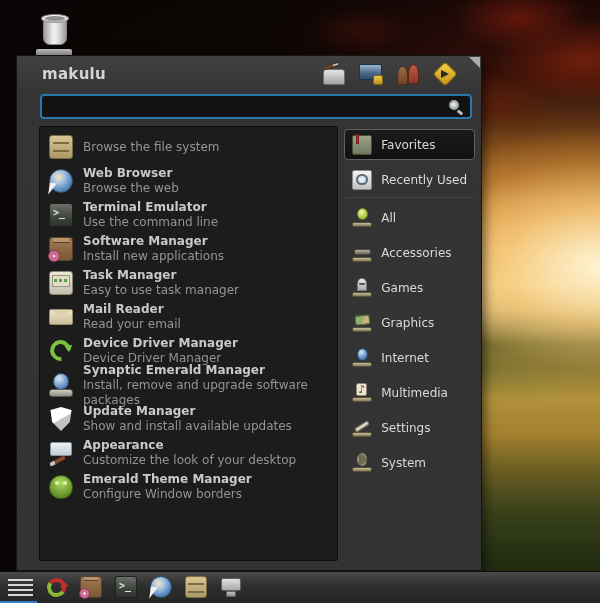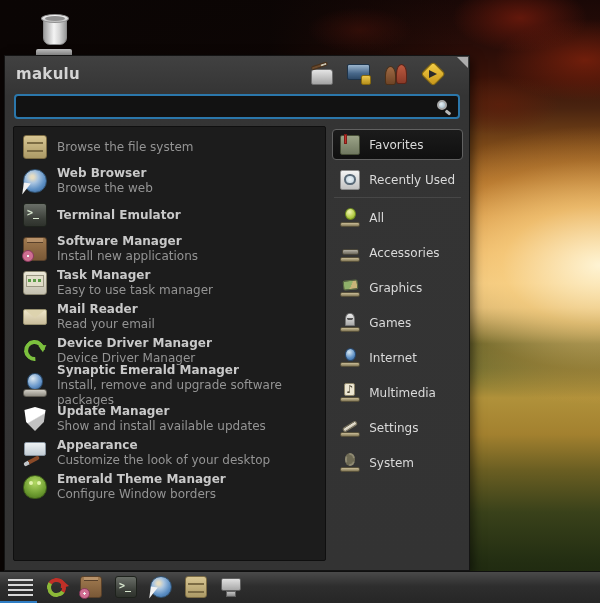--- a/index.html
+++ b/index.html
@@ -25,23 +25,23 @@
     border:1px solid #8a8a8a;border-radius:4px 4px 7px 7px;}
   .trash::before{content:"";position:absolute;left:-3px;right:-3px;top:-4px;height:9px;
     border-radius:50%;background:linear-gradient(180deg,#fbfbfb,#bdbdbd);
     border:1px solid #909090;box-sizing:border-box;}
   .trash::after{content:"";position:absolute;left:1px;right:1px;top:-2px;height:5px;
     border-radius:50%;background:#8f8f8f;}
   .trash-shelf{position:absolute;left:36px;top:49px;width:36px;height:7px;
     background:linear-gradient(180deg,#bcbcbc,#8a8a8a);border-radius:2px 2px 0 0;}
 
   
-  .menu{position:absolute;left:4px;top:55px;width:466px;height:516px;box-sizing:border-box;
+  .menu{position:absolute;left:16px;top:55px;width:466px;height:516px;box-sizing:border-box;
     background:linear-gradient(180deg,#414141,#343434 40px,#333333);
-    border:1px solid #141414;box-shadow:3px 4px 10px rgba(0,0,0,.55);}
+    border:1px solid #141414;box-shadow:3px 4px 10px rgba(0,0,0,.55);padding-left:14px;}
   .menu-header{position:relative;display:flex;align-items:center;height:36px;padding:0 16px 0 11px;}
   .menu-title{font-size:15px;font-weight:bold;color:#d4d4d4;letter-spacing:.3px;}
   .header-actions{margin-left:auto;display:flex;gap:13px;margin-right:8px;}
   .hbtn{display:inline-block;width:24px;height:24px;cursor:pointer;}
   .hbtn .ic{width:24px;height:24px;}
   .grip{position:absolute;top:1px;right:1px;width:0;height:0;
     border-top:11px solid #b9b9b9;border-left:11px solid transparent;opacity:.9;}
 
   .search-row{position:relative;margin:2px 9px 5px 9px;}
   .search-input{width:100%;box-sizing:border-box;height:25px;background:#121212;
@@ -234,20 +234,21 @@
             <div class="app-text">
               <div class="app-title">Web Browser</div>
               <div class="app-desc">Browse the web</div>
             </div>
           </div>
 
           <div class="app-row">
             <i class="ic ic-terminal"></i>
             <div class="app-text">
               <div class="app-title">Terminal Emulator</div>
+              <div class="app-desc">Use the command line</div>
             </div>
           </div>
 
           <div class="app-row">
             <i class="ic ic-software-manager"></i>
             <div class="app-text">
               <div class="app-title">Software Manager</div>
               <div class="app-desc">Install new applications</div>
             </div>
           </div>
@@ -325,27 +326,27 @@
             <i class="ic ic-all"></i>
             <span class="cat-label">All</span>
           </div>
 
           <div class="cat-row">
             <i class="ic ic-accessories"></i>
             <span class="cat-label">Accessories</span>
           </div>
 
           <div class="cat-row">
+            <i class="ic ic-games"></i>
+            <span class="cat-label">Games</span>
+          </div>
+
+          <div class="cat-row">
             <i class="ic ic-graphics"></i>
             <span class="cat-label">Graphics</span>
-          </div>
-
-          <div class="cat-row">
-            <i class="ic ic-games"></i>
-            <span class="cat-label">Games</span>
           </div>
 
           <div class="cat-row">
             <i class="ic ic-internet"></i>
             <span class="cat-label">Internet</span>
           </div>
 
           <div class="cat-row">
             <i class="ic ic-multimedia"></i>
             <span class="cat-label">Multimedia</span>

